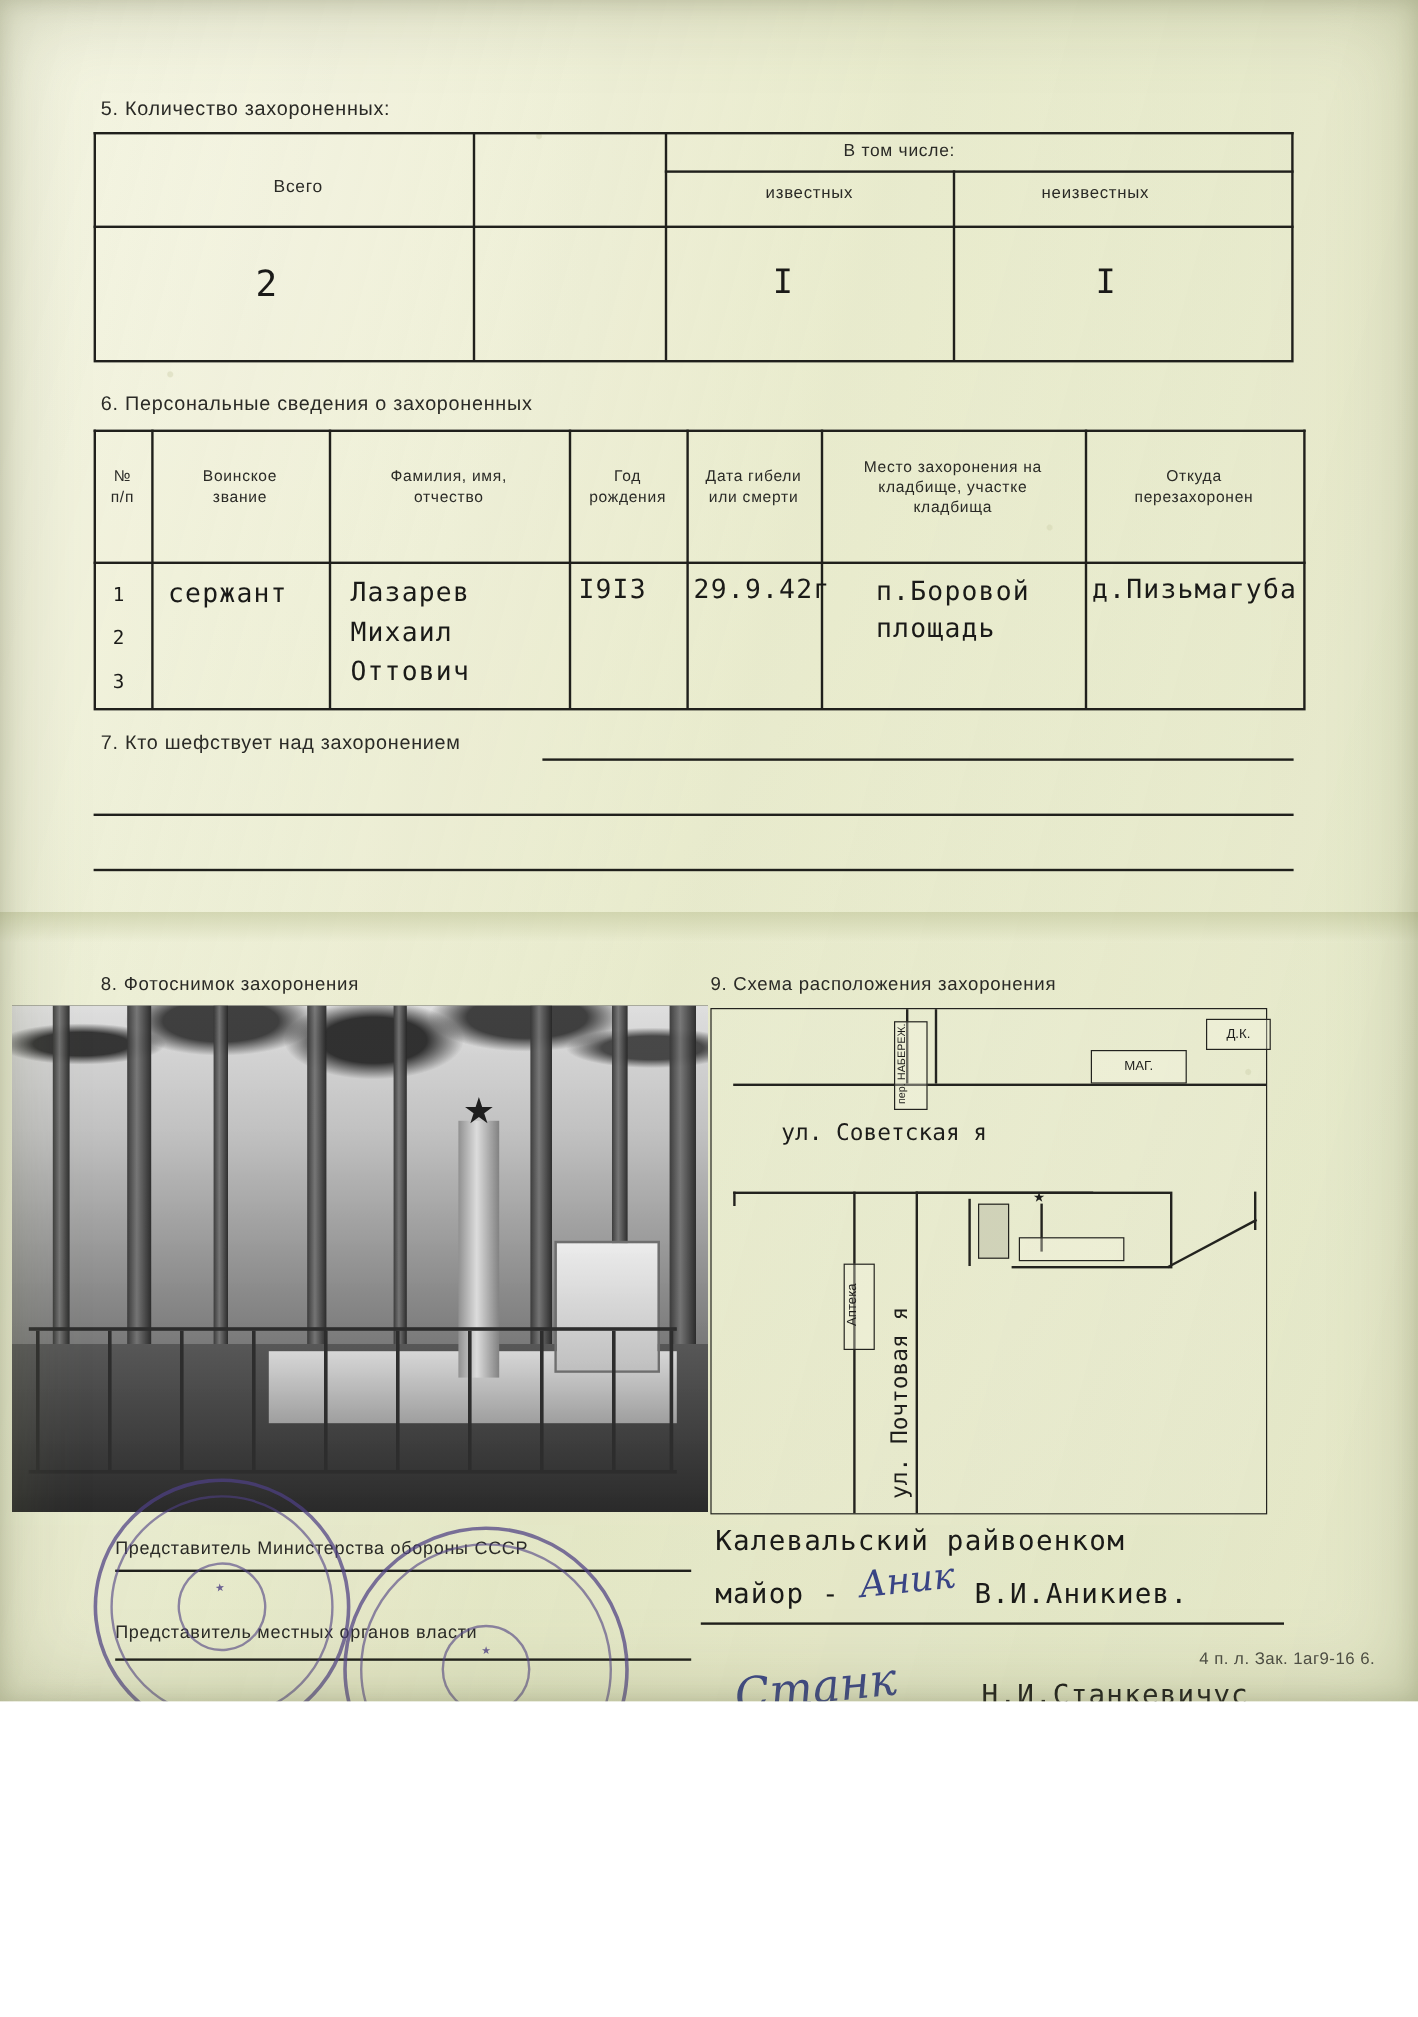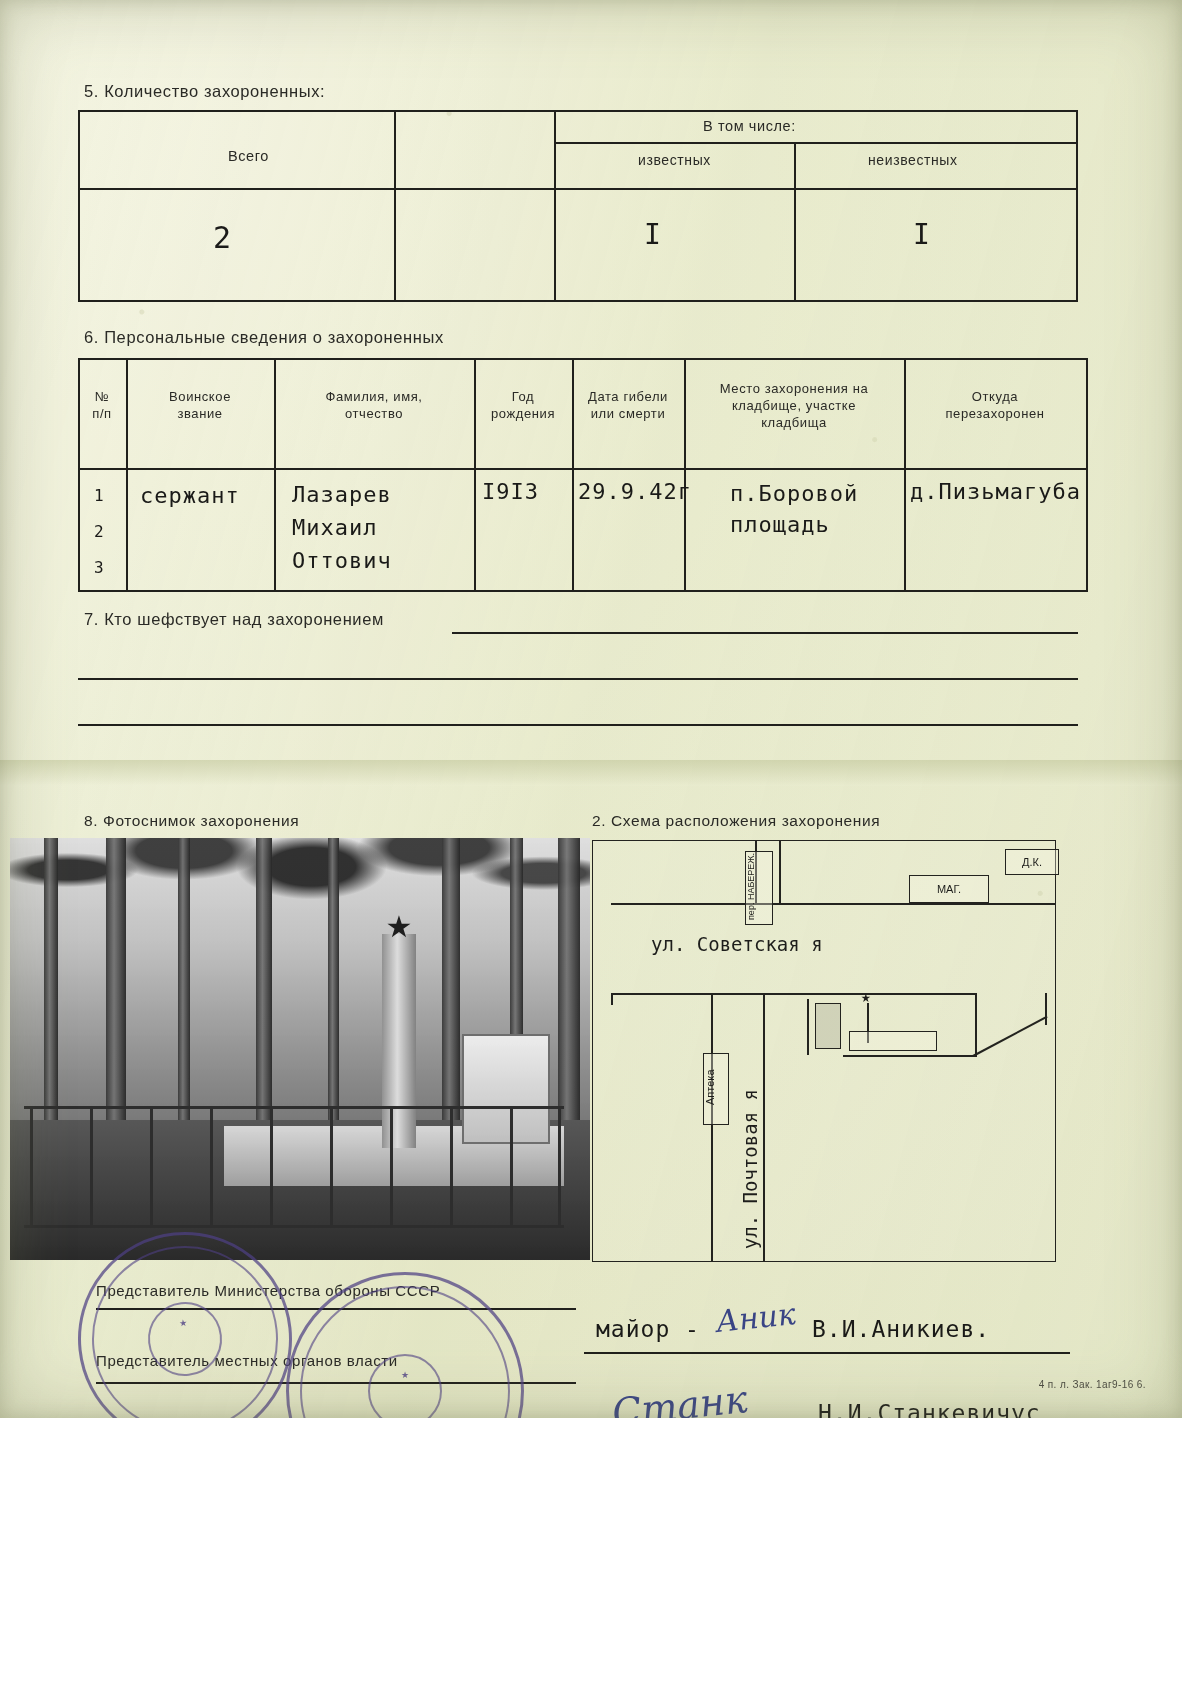--- a/index.html
+++ b/index.html
@@ -262,21 +262,21 @@
     color: #27337e;
     font-size: 30px;
     transform: rotate(-6deg);
     opacity: .9;
   }
   .smalltype {
     position: absolute;
     right: 36px;
     bottom: 28px;
     font-family: "Liberation Sans", sans-serif;
-    font-size: 10px;
+    font-size: 14px;
     color: #4b4b42;
     letter-spacing: .4px;
     margin-top: 16px;
   }
 </style>
 </head>
 <body>
 
 <div class="page">
   <div class="paper-noise"></div>
@@ -384,21 +384,21 @@
       <i style="left:186px;"></i>
         <i style="left:246px;"></i>
         <i style="left:306px;"></i>
       <i style="left:366px;"></i>
         <i style="left:426px;"></i>
         <i style="left:486px;"></i>
       <i style="left:534px;"></i>
     </div>
   </div>
 
-  <div class="lbl printed s9-title">2. Схема расположения захоронения</div>
+  <div class="lbl printed s9-title">9. Схема расположения захоронения</div>
   <div class="scheme">
 
     <div class="sch-line" style="left:18px; top:62px; width:444px; height:2px;"></div>
     <div class="sch-line" style="left:18px; top:152px; width:300px; height:2px;"></div>
     <div class="sch-line" style="left:18px; top:152px; width:2px; height:12px;"></div>
 
     <div class="sch-line" style="left:118px; top:152px; width:2px; height:268px;"></div>
     <div class="sch-line" style="left:170px; top:152px; width:2px; height:268px;"></div>
 
     <div class="sch-line" style="left:162px; top:0px; width:2px; height:62px;"></div>
@@ -433,20 +433,21 @@
 
   <div class="lbl printed" style="left:96px; top:1436px; font-size:15px; line-height:21px; white-space:pre-line;">Место
 печати</div>
 
   <div class="lbl hand" style="left:366px; top:1440px; font-size:24px; font-style:italic;">июня</div>
   <div class="ln h" style="left:290px; top:1474px; width:240px;"></div>
   <div class="lbl printed" style="left:540px; top:1452px; font-size:19px;">19</div>
   <div class="lbl hand" style="left:572px; top:1444px; font-size:24px;">93</div>
   <div class="lbl printed" style="left:608px; top:1452px; font-size:17px;">г.</div>
 
+  <div class="lbl hand f-hand" style="left:596px; top:1272px;">Калевальский райвоенком</div>
   <div class="lbl hand f-hand" style="left:596px; top:1316px;">майор -</div>
   <div class="lbl hand f-hand" style="left:812px; top:1316px;">В.И.Аникиев.</div>
   <div class="sig" style="left:716px; top:1300px;">Аник</div>
   <div class="ln h" style="left:584px; top:1352px; width:486px;"></div>
 
   <div class="lbl hand f-hand" style="left:818px; top:1400px;">Н.И.Станкевичус</div>
   <div class="sig" style="left:612px; top:1384px; font-size:38px;">Станк</div>
   <div class="ln h" style="left:584px; top:1440px; width:486px;"></div>
 
   <div class="stamp stamp-a">

